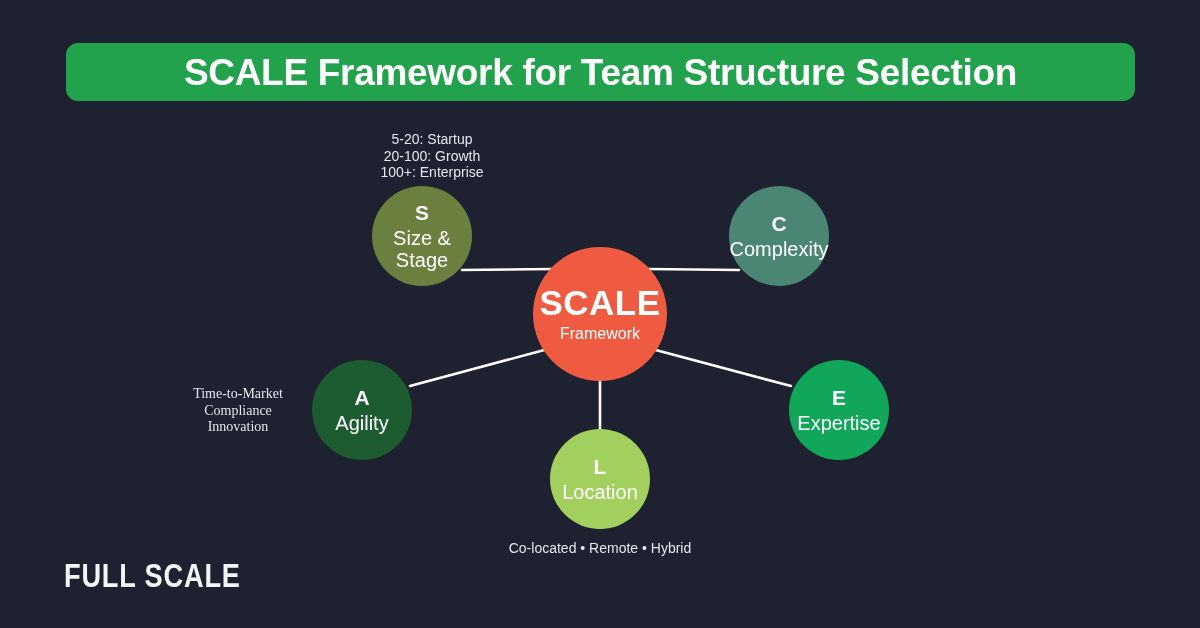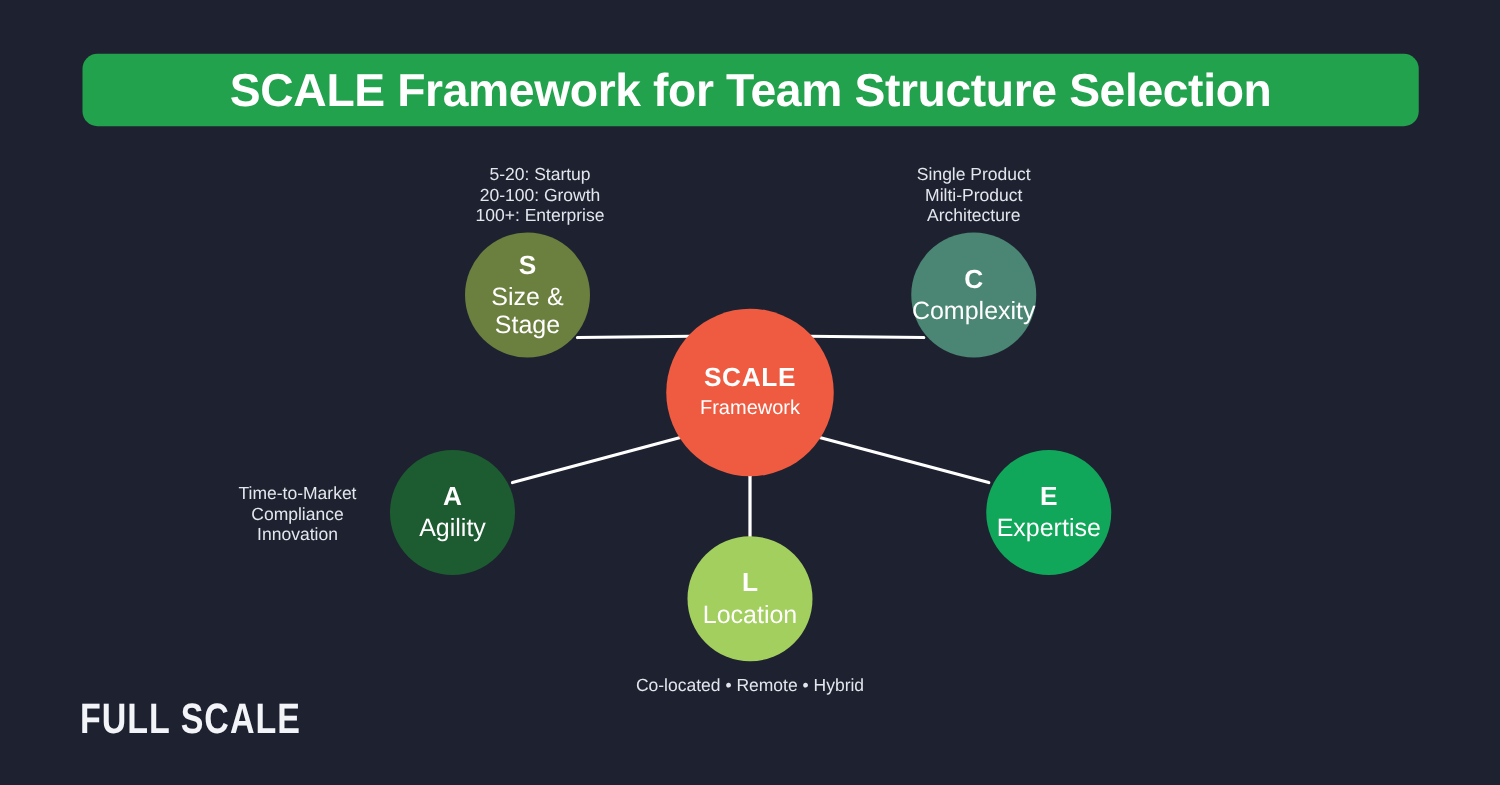--- a/index.html
+++ b/index.html
@@ -55,41 +55,41 @@
   }
 
   .spoke { width:100px; height:100px; }
   .spoke .letter { font-size:21px; margin-bottom:4px; }
   .spoke .name   { font-size:20px; }
 
   #node-center {
     width:134px; height:134px;
     left:533px; top:247px;
   }
-  #node-center .letter { font-size:21px; letter-spacing:0.5px; margin-bottom:5px; }
+  #node-center .letter { font-size:35px; letter-spacing:0.5px; margin-bottom:5px; }
   #node-center .name   { font-size:16px; }
 
   #node-s { left:372px; top:186px; }
   #node-c { left:729px; top:186px; }
   #node-a { left:312px; top:360px; }
   #node-e { left:789px; top:360px; }
   #node-l { left:550px; top:429px; }
 
   
   .annotation {
     position:absolute;
     color:#e3e6ec;
     font-size:14px;
     line-height:1.18;
     text-align:center;
     white-space:nowrap;
   }
   #ann-s { left:432px; top:131px; transform:translateX(-50%); }
   #ann-c { left:779px; top:131px; transform:translateX(-50%); }
-  #ann-a { left:238px; top:386px; transform:translateX(-50%); }
+  #ann-a { left:238px; top:386px; transform:translateX(-50%);font-family:Liberation Serif, serif; }
   #ann-e { left:960px; top:386px; transform:translateX(-50%); }
   #ann-l { left:600px; top:540px; transform:translateX(-50%); }
 
   
   #logo {
     position:absolute;
     left:64px; top:556px;
     color:#f2f4f8;
     font-size:34px;
     font-weight:bold;
@@ -147,25 +147,20 @@
     <span class="letter">L</span>
     <span class="name">Location</span>
   </div>
 
   <div id="ann-s" class="annotation">
     <div>5-20: Startup</div>
     <div>20-100: Growth</div>
     <div>100+: Enterprise</div>
   </div>
 
-  <div id="ann-c" class="annotation">
-    <div>Single Product</div>
-    <div>Milti-Product</div>
-    <div>Architecture</div>
-  </div>
 
   <div id="ann-a" class="annotation">
     <div>Time-to-Market</div>
     <div>Compliance</div>
     <div>Innovation</div>
   </div>
 
 
   <div id="ann-l" class="annotation">
     <div>Co-located  •  Remote  •  Hybrid</div>

